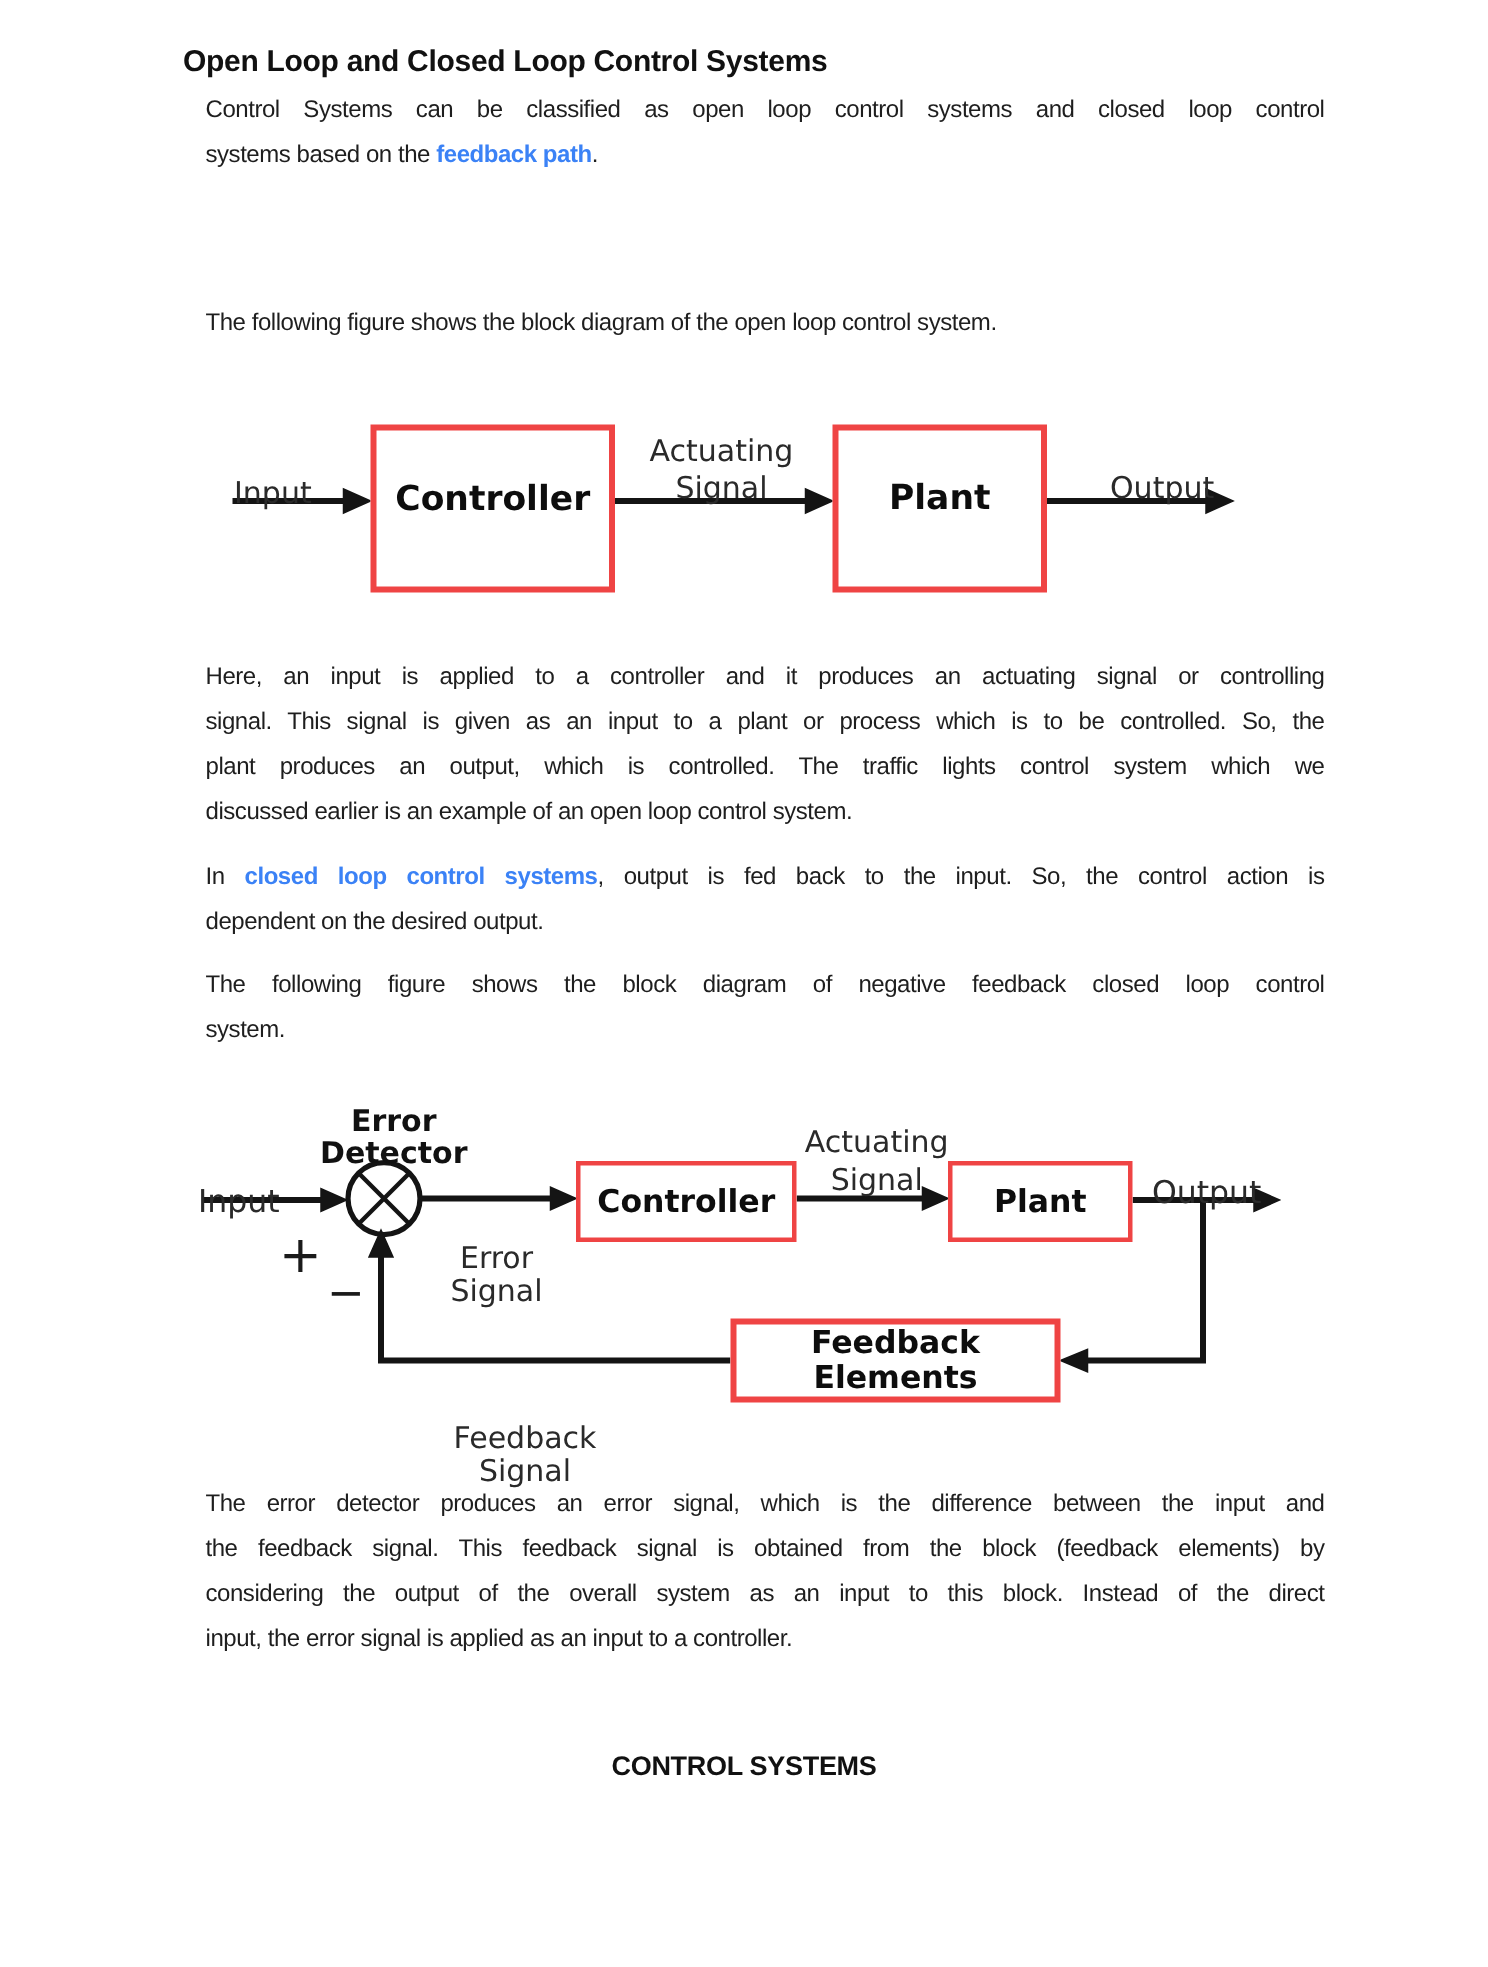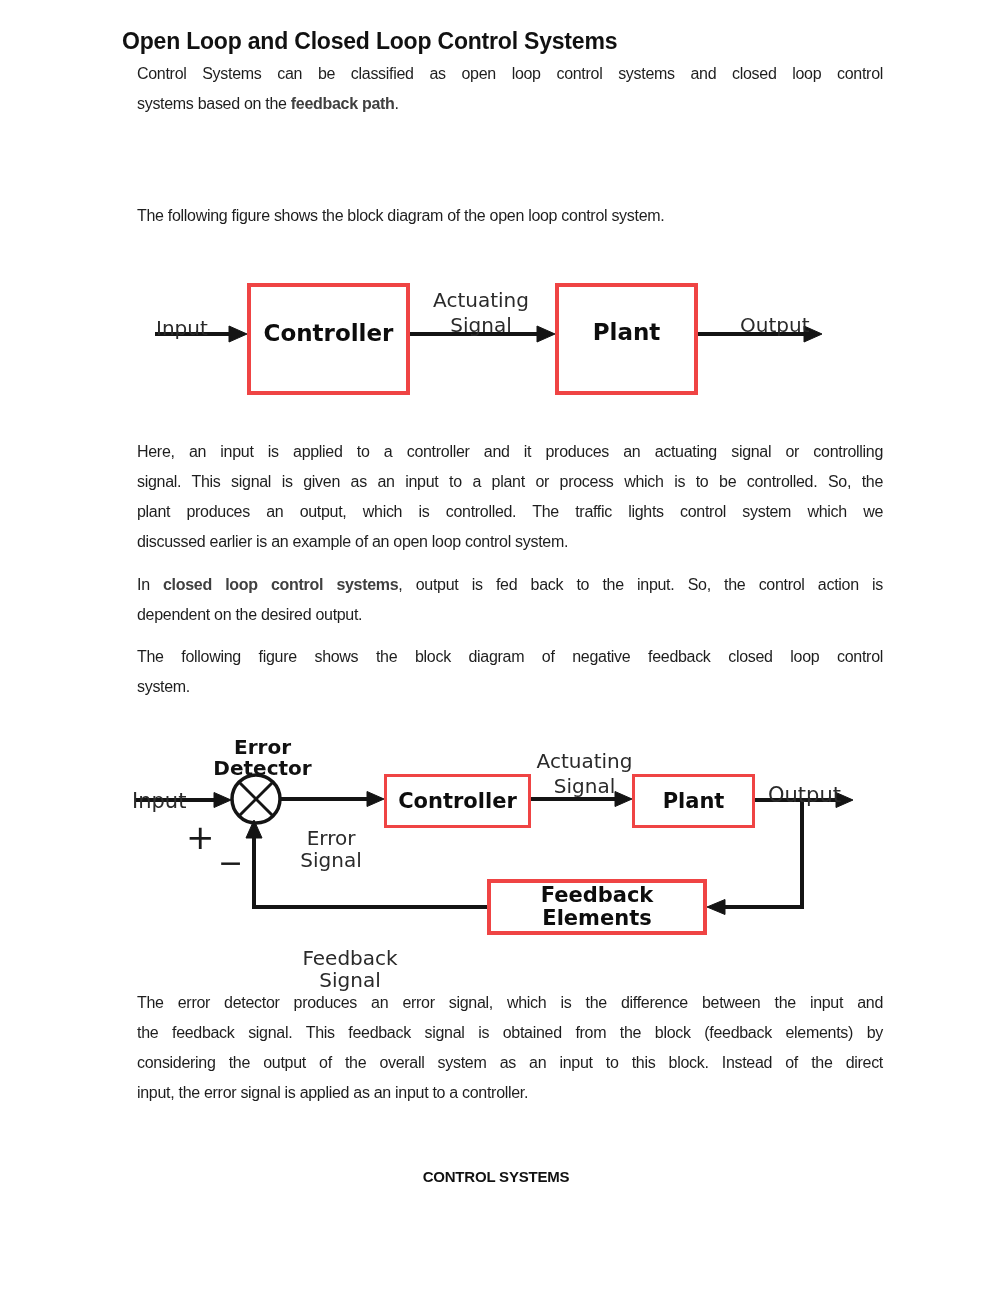--- a/index.html
+++ b/index.html
@@ -1,33 +1,33 @@
 <!DOCTYPE html>
 <html><head>
 <meta charset="utf-8">
 <style>
   html,body { margin:0; padding:0; background:#ffffff; }
   .page {
     position:relative; width:992px; height:1311px; background:#ffffff;
     font-family:"Liberation Sans", sans-serif; color:#1c1c1c; overflow:hidden;
   }
   .title {
-    position:absolute; left:122px; top:29px; font-size:23px; line-height:24px;
+    position:absolute; left:122px; top:29px; font-size:20px; line-height:24px;
     font-weight:700; letter-spacing:-0.2px; color:#111;
   }
   .para {
     position:absolute; left:137px; width:746px;
     font-size:16px; line-height:30px; letter-spacing:-0.3px; color:#1e1e1e;
   }
   .jline { text-align:justify; text-align-last:justify; }
   .lline { text-align:left; }
-  .b { font-weight:700; color:#404040; }
+  .b { font-weight:700; color:#3b82f6; }
   .footer {
     position:absolute; left:0; top:1167px; width:992px; text-align:center;
-    font-size:15px; line-height:20px; font-weight:700; letter-spacing:-0.2px; color:#111;
+    font-size:18px; line-height:20px; font-weight:700; letter-spacing:-0.2px; color:#111;
   }
   .fig { position:absolute; left:0; width:992px; }
   #fig-open-loop  { top:255px; height:175px; }
   #fig-closed-loop{ top:715px; height:275px; }
   .fig svg { position:absolute; left:0; top:0; }
   .dlabel {
     position:absolute; font-family:"DejaVu Sans", sans-serif; color:#2a2a2a;
     white-space:nowrap;
     margin-top:17px;
   }

